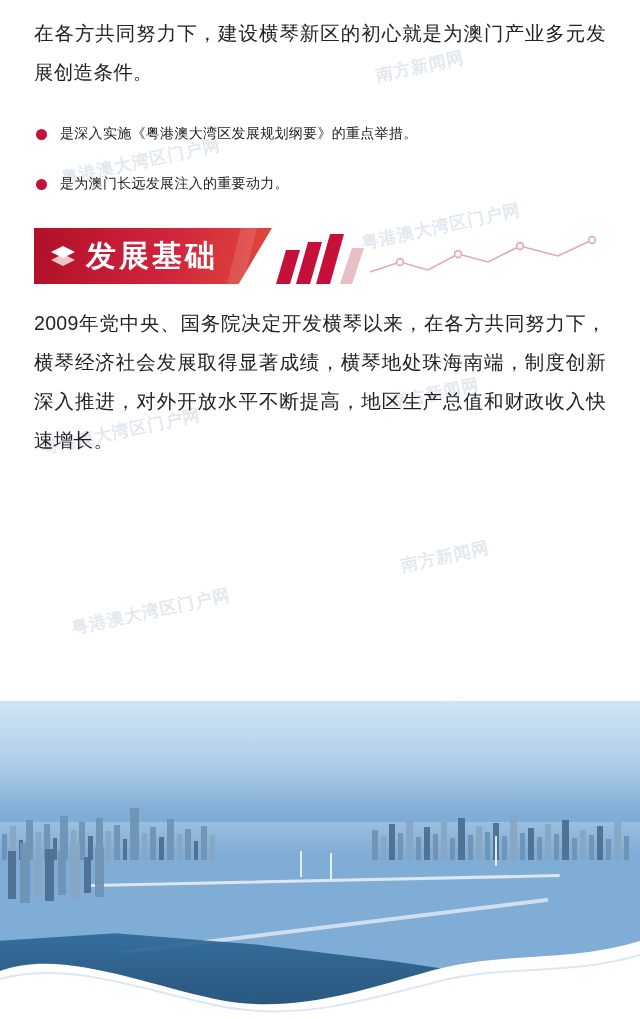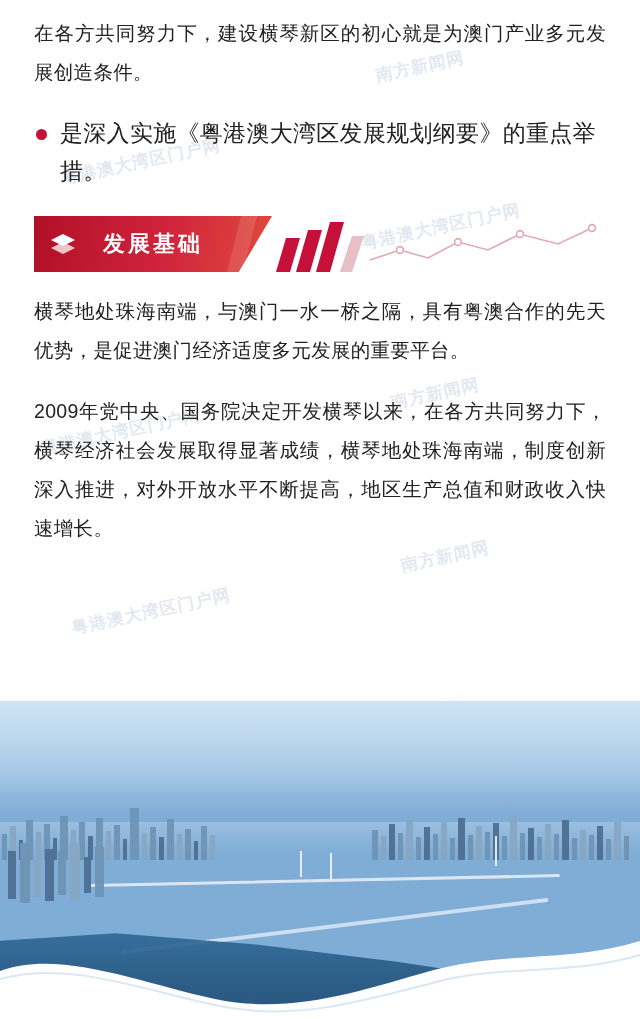--- a/index.html
+++ b/index.html
@@ -69,21 +69,21 @@
   }
 
   ul.bullets {
     list-style: none;
     margin: 6px 0 0 0;
     padding: 0;
   }
   ul.bullets li {
     position: relative;
     padding-left: 26px;
-    font-size: 23px;
+    font-size: 14px;
     line-height: 38px;
     color: #222222;
     margin-bottom: 12px;
     letter-spacing: 0.3px;
   }
   ul.bullets li::before {
     content: "";
     position: absolute;
     left: 2px;
     top: 15px;
@@ -123,25 +123,24 @@
     transform: skewX(-14deg);
   }
   .banner-icon {
     margin-left: 16px;
     margin-right: 10px;
     display: flex;
     align-items: center;
   }
   .banner-title {
     color: #ffffff;
-    font-size: 22px;
+    font-size: 30px;
     font-weight: bold;
     letter-spacing: 3px;
     font-family: "Liberation Sans", sans-serif;
-    margin-left: 17px;
   }
   .banner-deco {
     position: absolute;
     left: 236px;
     top: 4px;
     width: 330px;
     height: 52px;
   }
 
   
@@ -368,20 +367,21 @@
     <span class="wm light" style="left:560px; top:985px;">粤港澳</span>
   </div>
 
   <div class="content">
 
     <p class="para first-para">在各方共同努力下，建设横琴新区的初心就是为澳门产业多元发展创造条件。</p>
 
 
     <ul class="bullets">
       <li>是深入实施《粤港澳大湾区发展规划纲要》的重点举措。</li>
+      <li>是为澳门长远发展注入的重要动力。</li>
     </ul>
 
     <div class="section-banner">
       <div class="banner-shape">
         <span class="banner-icon">
           <svg width="26" height="24" viewBox="0 0 26 24" aria-hidden="true">
             <polygon points="13,2 25,8 13,14 1,8" fill="#ffffff"></polygon>
             <polygon points="13,10 25,16 13,22 1,16" fill="#ffffff" opacity="0.75"></polygon>
           </svg>
         </span>
@@ -399,19 +399,18 @@
         <polyline points="100,40 130,30 158,38 188,22 218,30 250,14 288,24 322,8" fill="none" stroke="#e3a9b3" stroke-width="1.6"></polyline>
         <g fill="#ffffff" stroke="#e3a9b3" stroke-width="1.6">
           <circle cx="130" cy="30" r="3.4"></circle>
           <circle cx="188" cy="22" r="3.4"></circle>
           <circle cx="250" cy="14" r="3.4"></circle>
           <circle cx="322" cy="8" r="3.4"></circle>
         </g>
       </svg>
     </div>
 
-    <p class="para">横琴地处珠海南端，与澳门一水一桥之隔，具有粤澳合作的先天优势，是促进澳门经济适度多元发展的重要平台。</p>
 
     <p class="para">2009年党中央、国务院决定开发横琴以来，在各方共同努力下，横琴经济社会发展取得显著成绩，横琴地处珠海南端，制度创新深入推进，对外开放水平不断提高，地区生产总值和财政收入快速增长。</p>
 
   </div>
 
 </div>
 
 </body></html>

